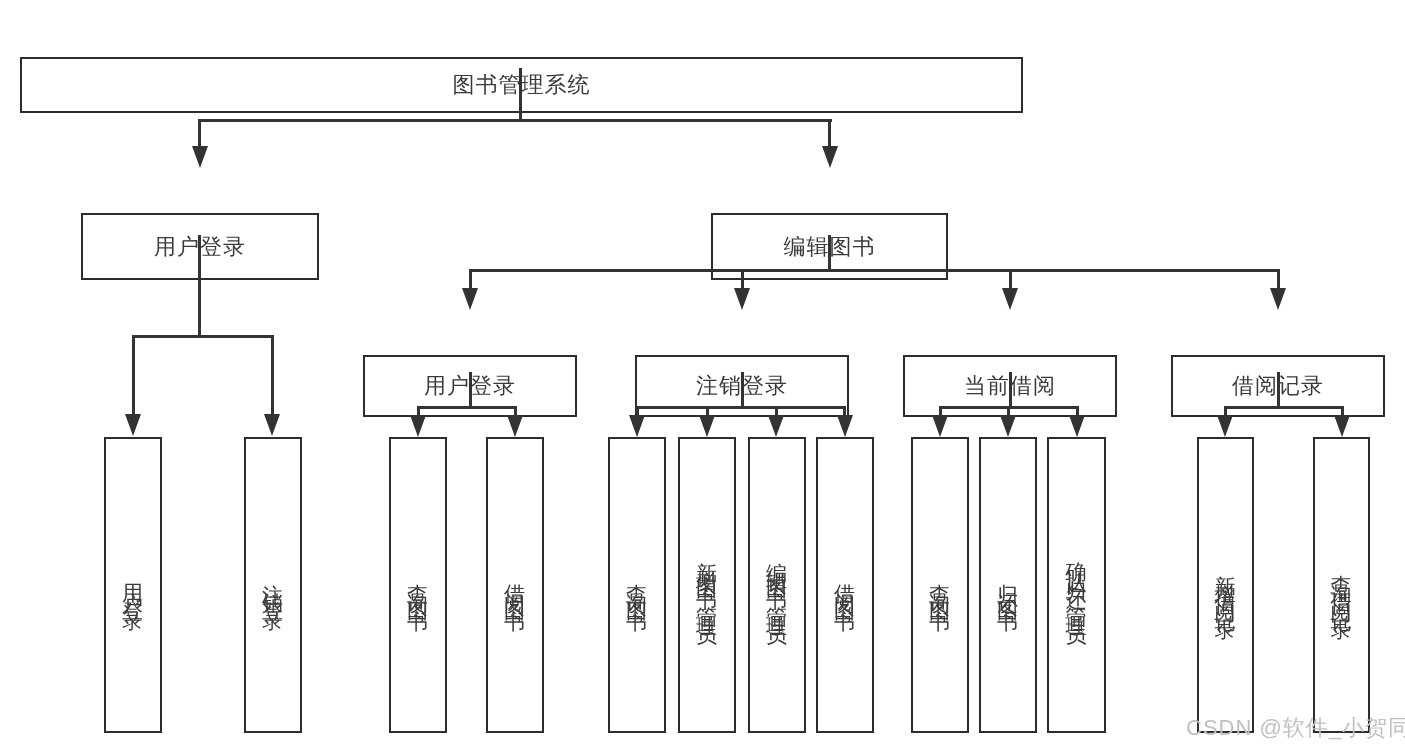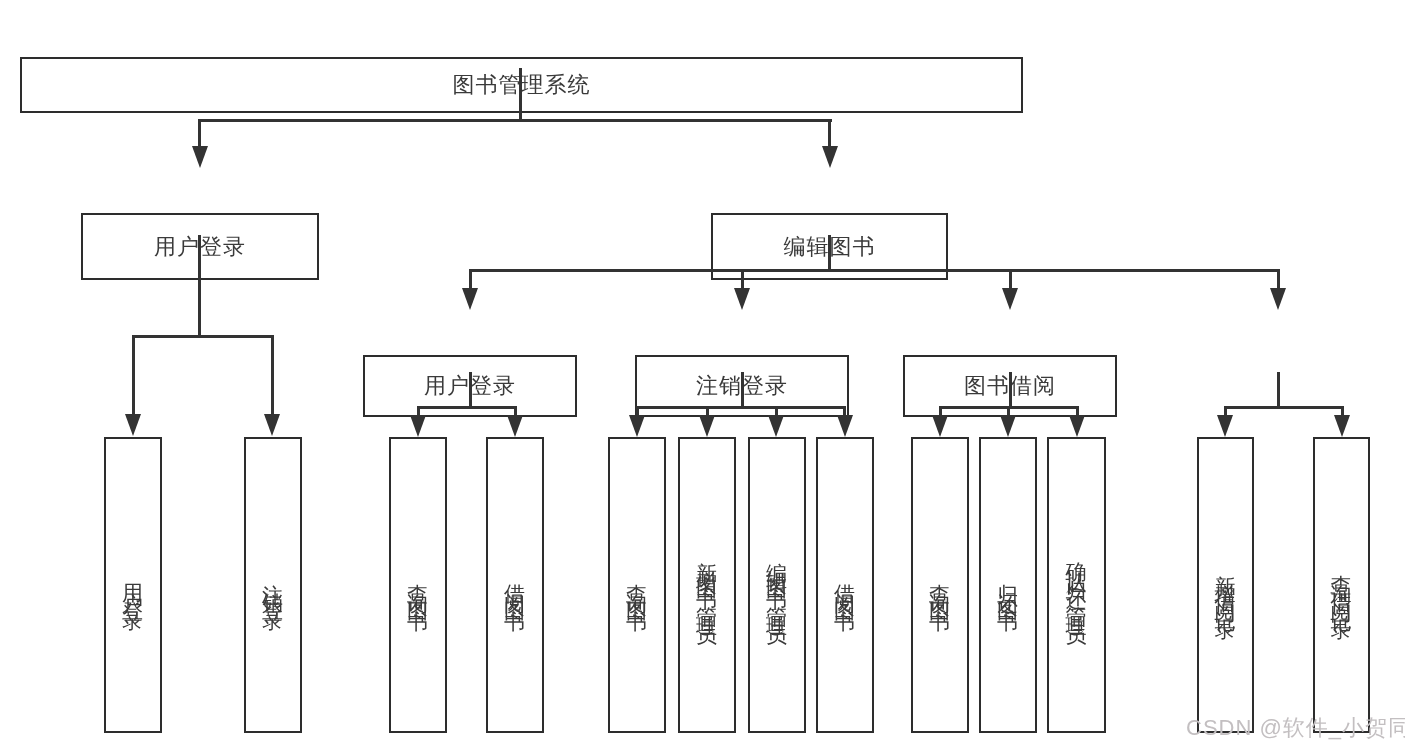--- a/index.html
+++ b/index.html
@@ -83,21 +83,24 @@
   <div class="vl" style="left:1277px;top:269px;height:21px"></div>
   <div class="ah" style="left:1270px;top:288px"></div>
 
   <div class="hbox n-l3" style="left:363px">
     <span>用户登录</span>
   </div>
   <div class="hbox n-l3" style="left:635px">
     <span>注销登录</span>
   </div>
   <div class="hbox n-l3" style="left:903px">
-    <span>图书借阅</span>
+    <span>当前借阅</span>
+  </div>
+  <div class="hbox n-l3" style="left:1171px">
+    <span>借阅记录</span>
   </div>
 
   <div class="vl" style="left:469px;top:372px;height:37px"></div>
   <div class="hl" style="left:417px;top:406px;width:99px"></div>
   <div class="vl" style="left:417px;top:406px;height:11px"></div>
   <div class="ah" style="left:410px;top:415px"></div>
   <div class="vl" style="left:514px;top:406px;height:11px"></div>
   <div class="ah" style="left:507px;top:415px"></div>
 
   <div class="vl" style="left:741px;top:372px;height:37px"></div>

